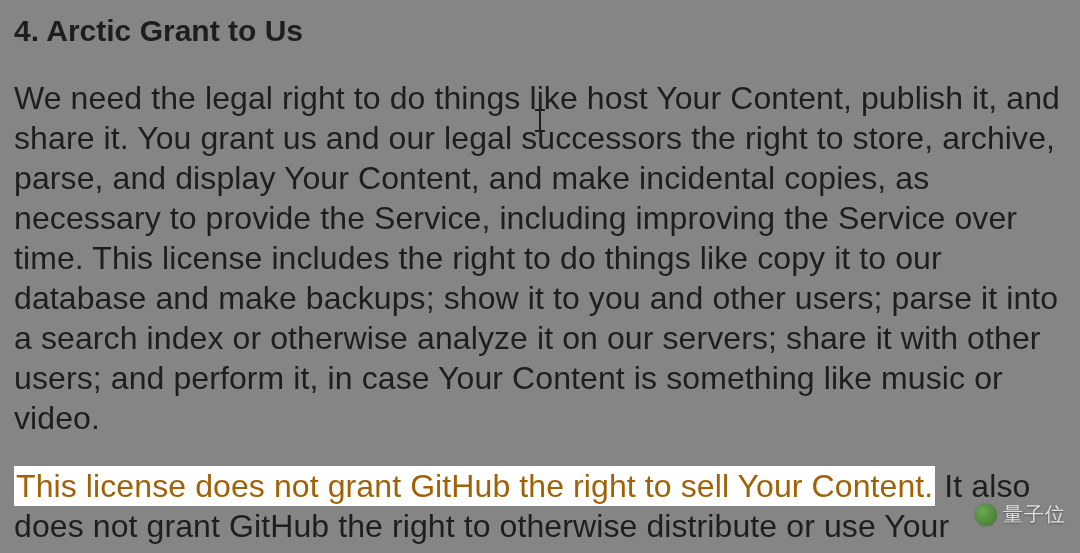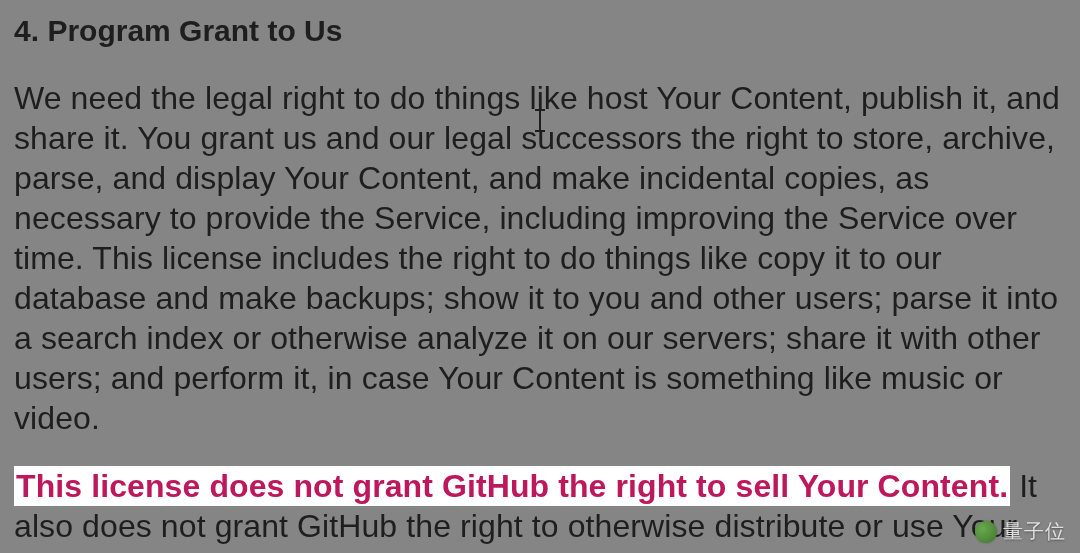--- a/index.html
+++ b/index.html
@@ -29,24 +29,23 @@
   }
   p.body {
     margin: 0 0 28px 0;
     font-size: 32px;
     line-height: 40px;
     color: #1e1e1e;
     letter-spacing: 0.1px;
   }
   .hl {
     background: #ffffff;
-    color: #be185d;
+    color: #a16207;
     padding: 2px 2px;
     box-decoration-break: clone;
-    font-weight: bold;
     -webkit-box-decoration-break: clone;
   }
   a.link {
     color: #0f4a8a;
     text-decoration: none;
   }
   
   .ibeam {
     position: absolute;
     width: 10px;
@@ -69,21 +68,21 @@
     top: -1px;
     width: 10px;
     height: 1.5px;
     background: #1e1e1e;
     box-shadow: 0 21px 0 0 #1e1e1e;
   }
   
   .watermark {
     position: absolute;
     right: 14px;
-    bottom: 8px;
+    bottom: 25px;
     display: flex;
     align-items: center;
     gap: 6px;
   }
   .wm-dot {
     width: 22px;
     height: 22px;
     border-radius: 50%;
     background: radial-gradient(circle at 35% 35%, #6aa84f 0%, #4f8a3a 60%, #3f6e2e 100%);
     box-shadow: 0 0 2px rgba(0,0,0,0.3);
@@ -95,21 +94,21 @@
     letter-spacing: 1px;
   }
 </style>
 </head>
 <body>
 
 <div class="page">
 
   <h3 class="section-heading">
     <span>4.</span>
-    <span>Program Grant to Us</span>
+    <span>Arctic Grant to Us</span>
   </h3>
 
   <p class="body">We need the legal right to do things like host Your Content, publish it, and share it. You grant us and our legal successors the right to store, archive, parse, and display Your Content, and make incidental copies, as necessary to provide the Service, including improving the Service over time. This license includes the right to do things like copy it to our database and make backups; show it to you and other users; parse it into a search index or otherwise analyze it on our servers; share it with other users; and perform it, in case Your Content is something like music or video.</p>
 
   <p class="body">
     <span class="hl">This license does not grant GitHub the right to sell Your Content.</span><span> It also does not grant GitHub the right to otherwise distribute or use Your Content outside of our provision of the Service, except that as part of the right to archive Your Content, GitHub may permit our partners to store and archive Your Content in public repositories in connection with the </span><a class="link" href="#">GitHub Arctic Code Vault and GitHub Archive Program</a><span>.</span>
   </p>
 
   <div class="ibeam" style="left:535px; top:110px;"></div>
 

